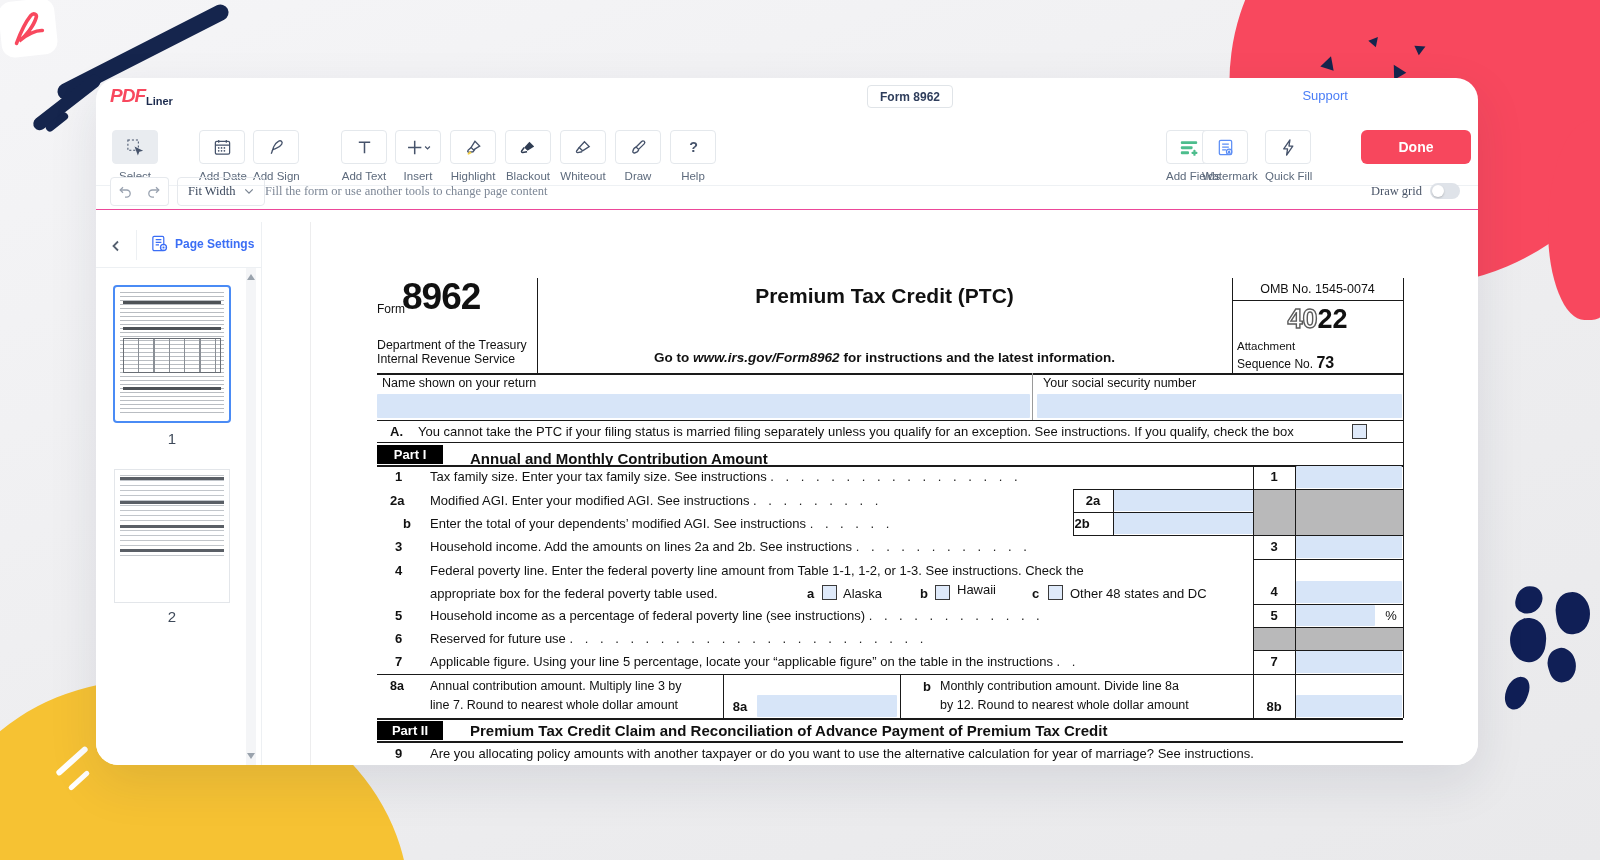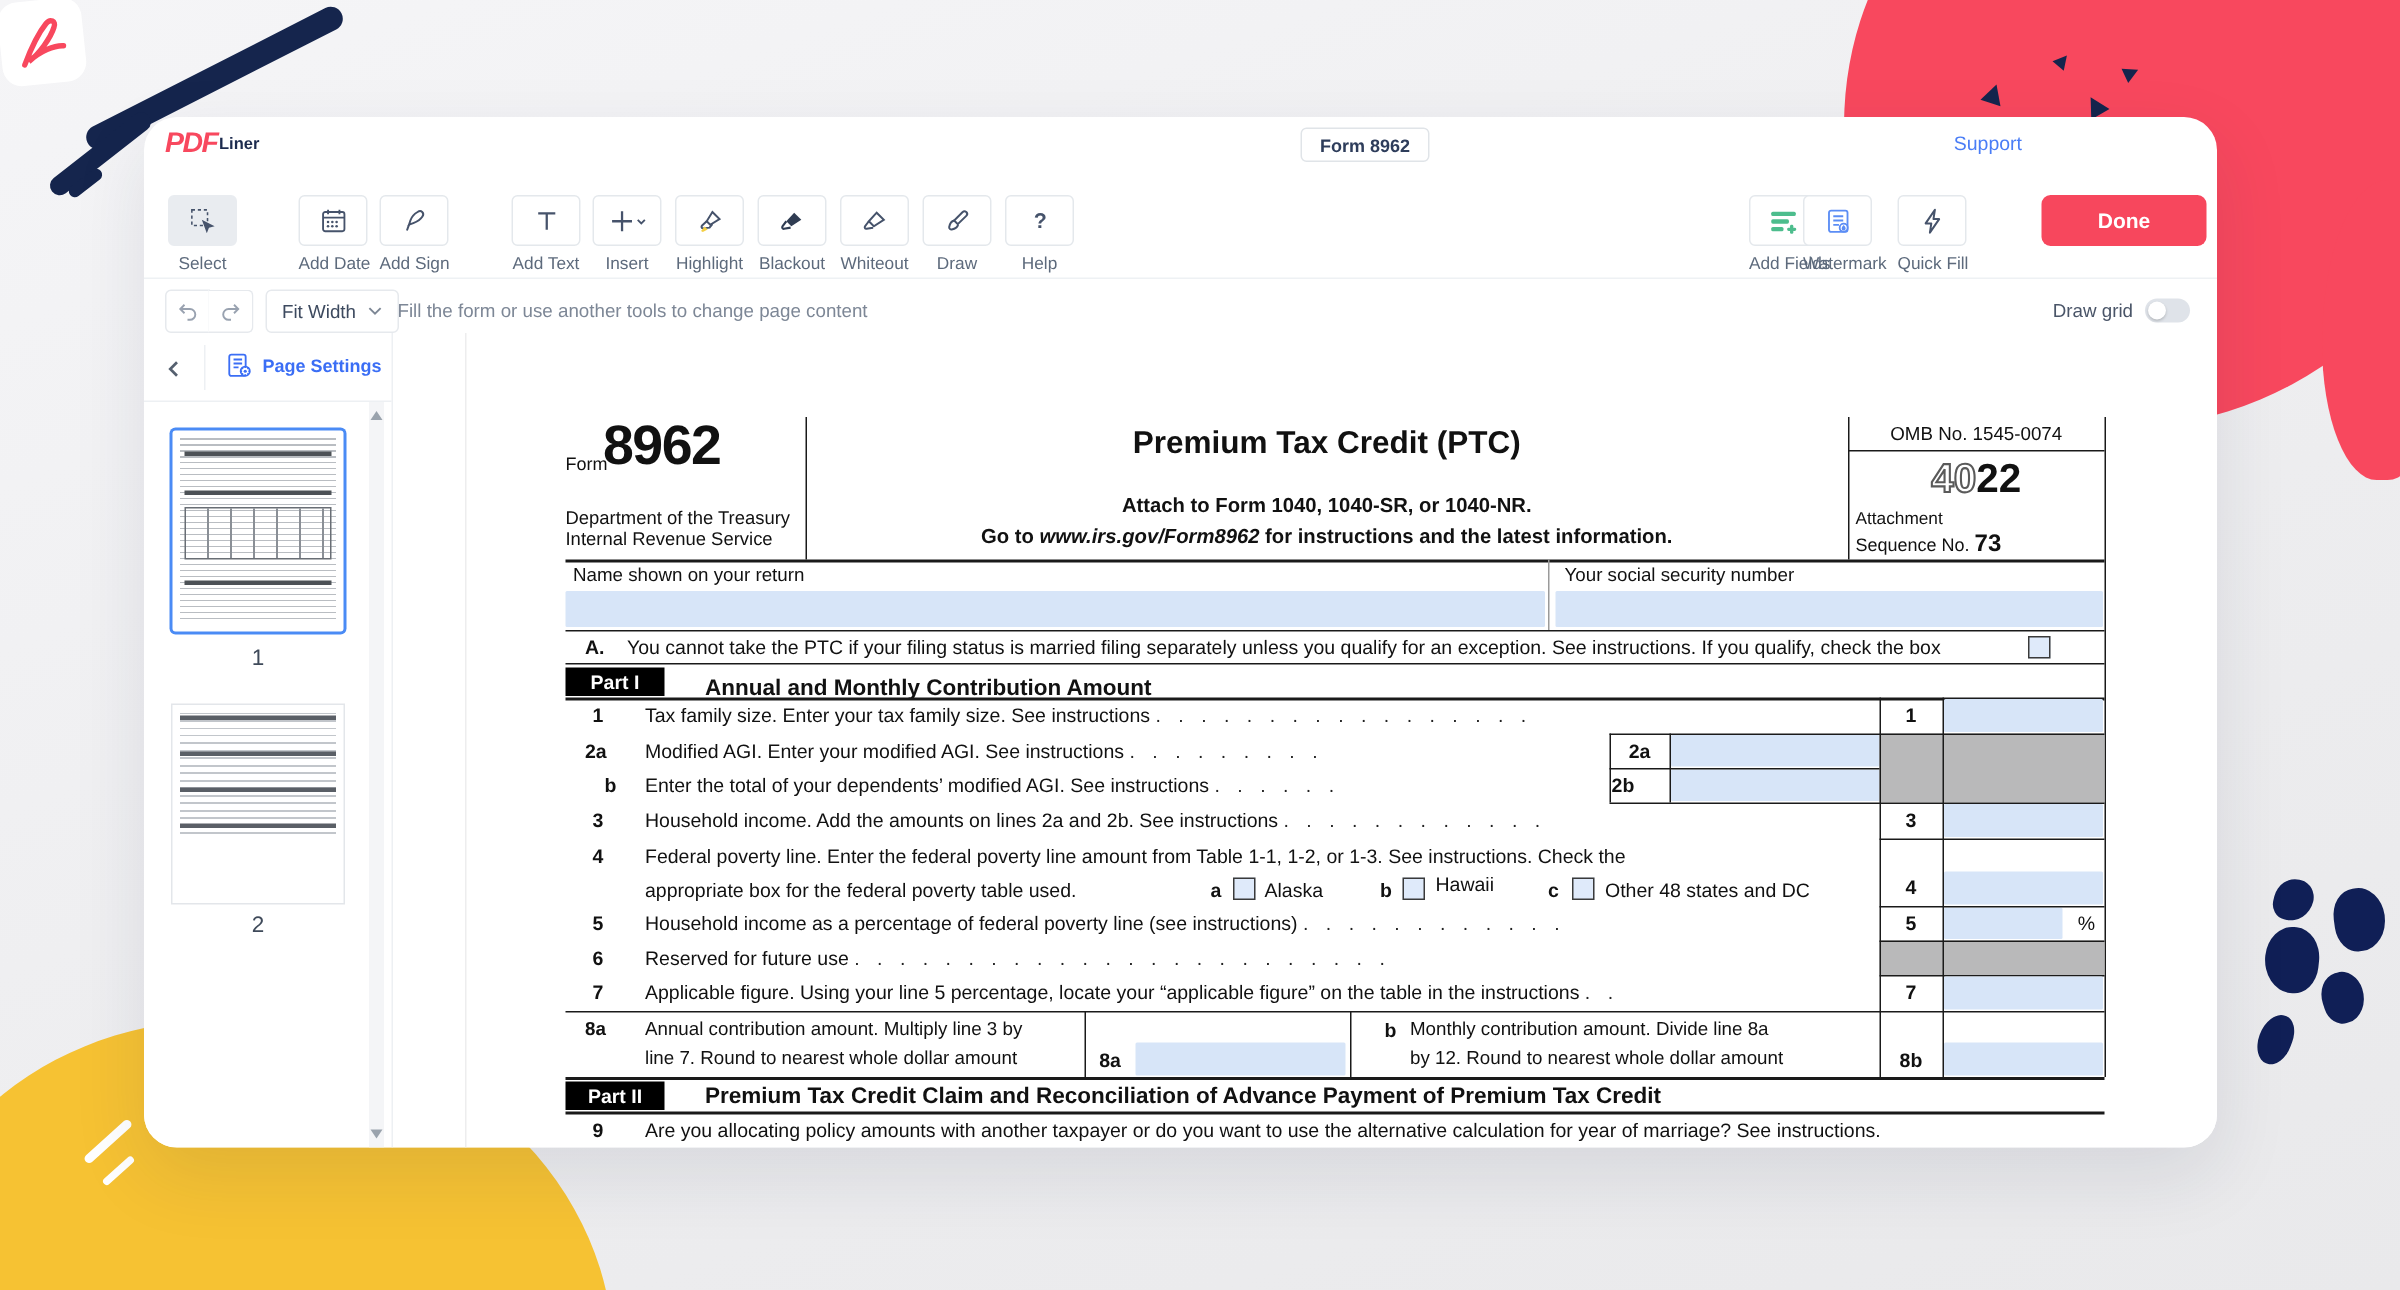--- a/index.html
+++ b/index.html
@@ -16,21 +16,21 @@
   .paw { position:absolute; background:#101f56; }
   .pdf-tile { position:absolute; width:56px; height:56px; background:#fff; border-radius:13px;
               display:flex; align-items:center; justify-content:center; transform:rotate(-6deg); }
 
   
   .panel { position:absolute; left:96px; top:78px; width:1382px; height:687px; background:#fff;
            border-radius:22px; box-shadow:0 18px 50px rgba(30,40,70,.10); overflow:hidden; }
 
   
   .hdr { position:absolute; left:0; top:0; width:100%; height:37px; }
-  .logo { position:absolute; left:14px; top:7px; display:flex; align-items:center; cursor:default; }
+  .logo { position:absolute; left:14px; top:7px; display:flex; align-items:flex-end; cursor:default; }
   .logo .pdf { color:#f8485e; font-weight:bold; font-style:italic; font-size:19px; letter-spacing:-1px; }
   .logo .liner { color:#1c2b4e; font-weight:bold; font-size:11px; margin-left:1px; }
   .searchbox { position:absolute; left:87px; top:3px; width:349px; height:30px; border:1px solid #e3e6ea;
                border-radius:7px; display:flex; align-items:center; padding:0 10px; background:#fff; }
   .searchbox input { border:none; outline:none; flex:1; font-size:13.5px; color:#3d4a5e; font-family:inherit; }
   .searchbox input::placeholder { color:#a9b2bf; }
   .doc-chip { position:absolute; left:771px; top:7px; height:23px; padding:0 12px; border:1px solid #e0e4e8;
               border-radius:4px; font-size:12px; font-weight:bold; color:#2e3d5b; display:flex; align-items:center; }
   .support { position:absolute; right:130px; top:10px; font-size:13px; color:#4a7df6; cursor:pointer; }
 
@@ -38,21 +38,21 @@
   .toolbar { position:absolute; left:0; top:37px; width:100%; height:71px; border-bottom:1px solid #eef1f4; }
   .tbtn { position:absolute; width:46px; text-align:center; cursor:pointer; }
   .tbtn .box { height:34px; border:1px solid #e4e8ec; border-radius:4px; background:#fff;
                display:flex; align-items:center; justify-content:center; }
   .tbtn.active .box { background:#e9ecf0; border-color:#e9ecf0; }
   .tbtn .lbl { margin-top:6px; font-size:11.5px; color:#5d6a7c; white-space:nowrap; }
   .done-btn { position:absolute; left:1265px; top:15px; width:110px; height:34px; background:#f7475d; color:#fff;
               border:none; border-radius:6px; font-size:14px; font-weight:bold; font-family:inherit; cursor:pointer; }
 
   
-  .subbar { position:absolute; left:0; top:112px; width:100%; height:36px; border-bottom:1px solid #ec4899; }
+  .subbar { position:absolute; left:0; top:96px; width:100%; height:36px; border-bottom:1px solid #ec4899;font-family:Liberation Serif, serif; }
   .histbtn { position:absolute; top:3px; width:30px; height:29px; border:1px solid #e6e9ed; background:#fff;
              display:flex; align-items:center; justify-content:center; cursor:pointer; }
   .zoom-select { position:absolute; left:81px; top:3px; height:29px; padding:0 10px; border:1px solid #e6e9ed;
                  border-radius:4px; display:flex; align-items:center; gap:8px; font-size:12.5px; color:#3d4a5f; cursor:pointer; }
   .hint { position:absolute; left:169px; top:10px; font-size:12.5px; color:#7d8796; }
   .gridwrap { position:absolute; right:18px; top:9px; display:flex; align-items:center; gap:8px; }
   .gridwrap .gl { font-size:12.5px; color:#4a5568; }
   .toggle { width:30px; height:16px; border-radius:9px; background:#dfe3e9; position:relative; cursor:pointer; }
   .toggle .knob { position:absolute; left:2px; top:2px; width:12px; height:12px; border-radius:50%; background:#fff;
                   box-shadow:0 1px 2px rgba(0,0,0,.2); }
@@ -307,21 +307,20 @@
     <div class="docarea"></div>
     <div class="pageedge"></div>
 
     <div class="f" style="left:281px;top:224px;font-size:12px;">
       <span>Form</span>
     </div>
     <div class="f fb" style="left:306px;top:198px;font-size:37px;letter-spacing:-1px;">8962</div>
     <div class="f" style="left:281px;top:260px;font-size:12.3px;">Department of the Treasury</div>
     <div class="f" style="left:281px;top:274px;font-size:12.3px;">Internal Revenue Service</div>
     <div class="f fb" style="left:441px;width:695px;top:206px;font-size:21px;text-align:center;">Premium Tax Credit (PTC)</div>
-    <div class="f fb" style="left:441px;width:695px;top:251px;font-size:13.5px;text-align:center;">Attach to Form 1040, 1040-SR, or 1040-NR.</div>
     <div class="f fb" style="left:441px;width:695px;top:272px;font-size:13.5px;text-align:center;">
       <span>Go to</span> <span style="font-style:italic;">www.irs.gov/Form8962</span> <span>for instructions and the latest information.</span>
     </div>
     <div class="f" style="left:1136px;width:171px;top:204px;font-size:12.5px;text-align:center;">OMB No. 1545-0074</div>
     <div class="f" style="left:1136px;width:171px;top:226px;text-align:center;font-size:27px;font-weight:bold;">
       <span class="y20">40</span><span>22</span>
     </div>
     <div class="f" style="left:1141px;top:262px;font-size:11.5px;">Attachment</div>
     <div class="f" style="left:1141px;top:276px;font-size:12px;">
       <span>Sequence No.</span> <span class="fb" style="font-size:16px;">73</span>

